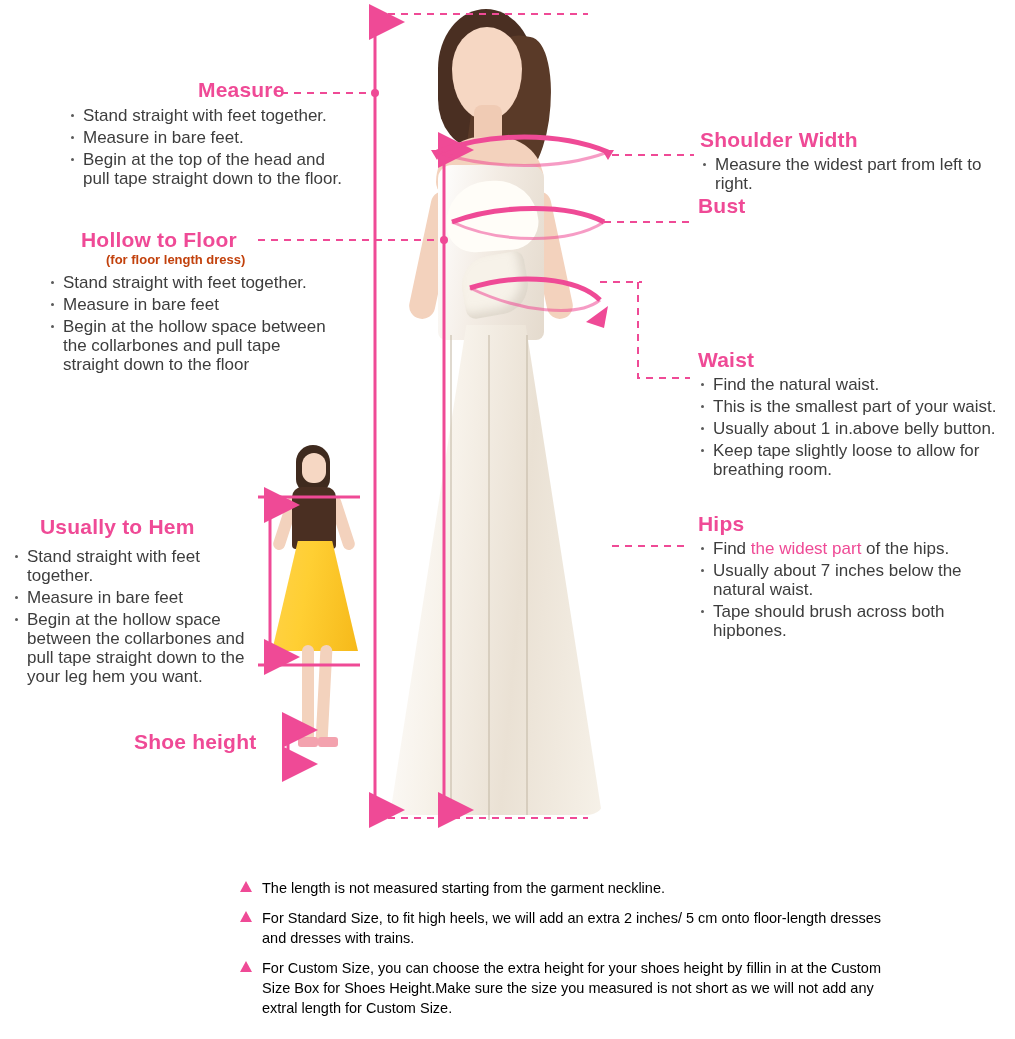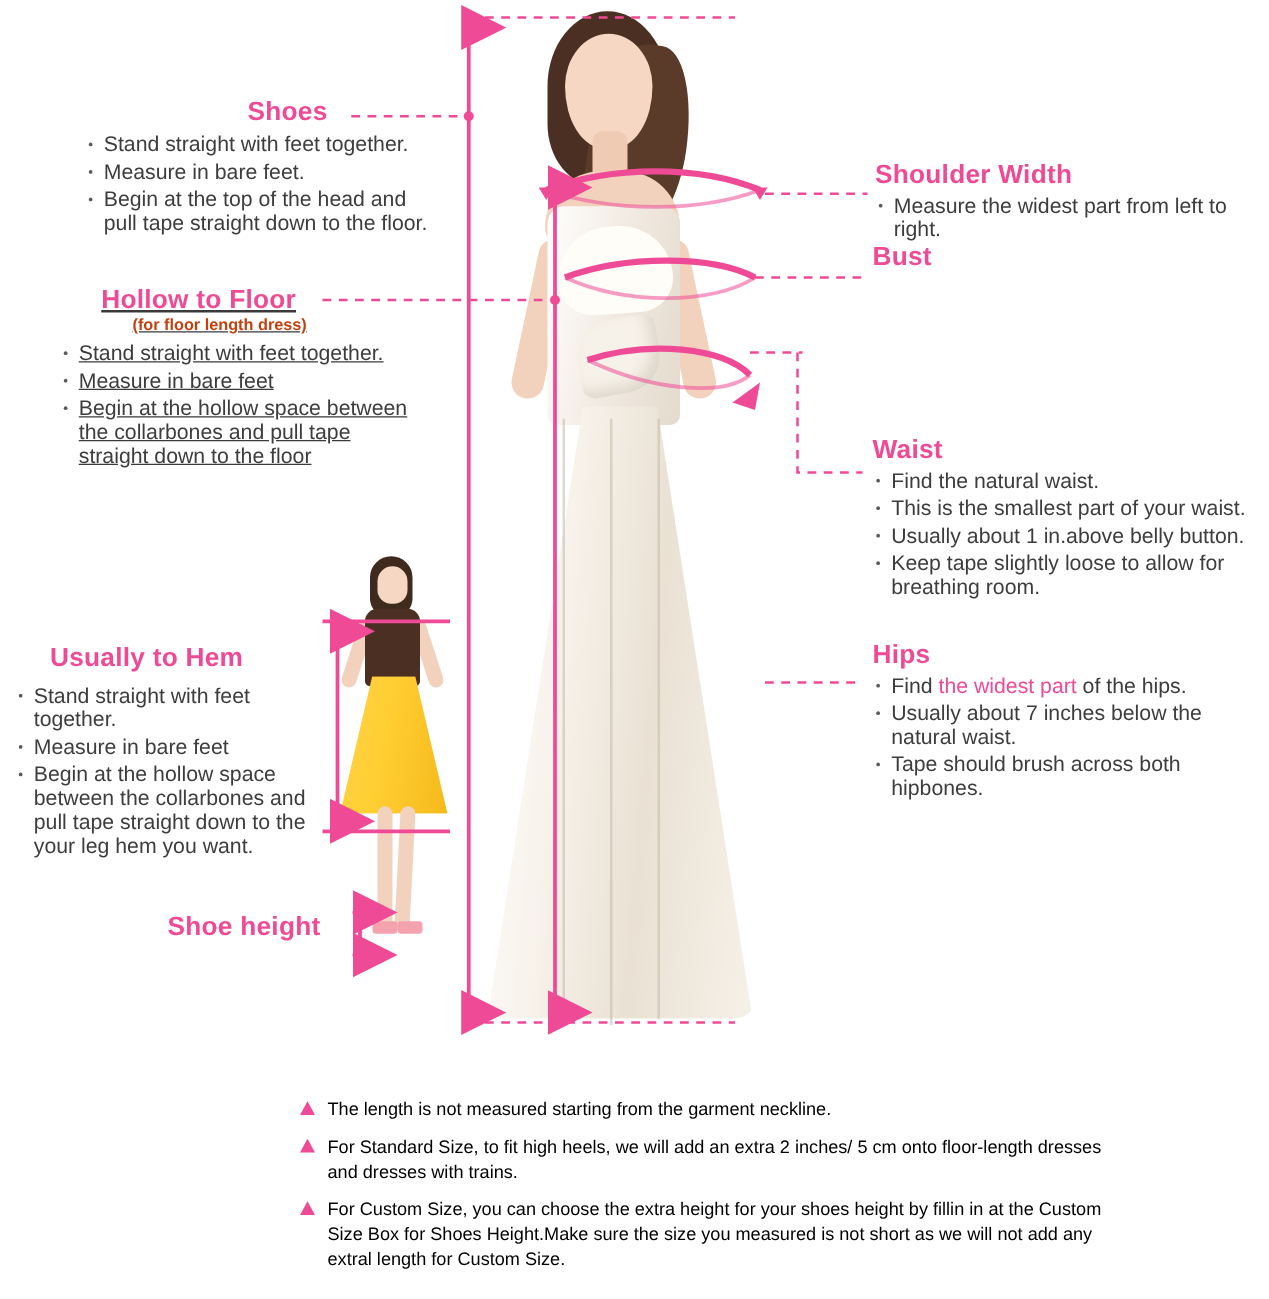--- a/index.html
+++ b/index.html
@@ -409,29 +409,29 @@
     </g>
 
     <g>
       <line x1="288" y1="730" x2="288" y2="764" stroke="#ef4a96" stroke-width="3" marker-start="url(#arrUp)" marker-end="url(#arrDown)"></line>
       <line x1="282" y1="730" x2="300" y2="730" stroke="#ef4a96" stroke-width="2"></line>
       <line x1="282" y1="764" x2="312" y2="764" stroke="#ef4a96" stroke-width="2"></line>
     </g>
   </svg>
 
   <div class="section" style="left:68px; top:78px; width:280px;">
-    <div class="sec-title" style="margin-left:130px;">Shoes</div>
+    <div class="sec-title" style="margin-left:130px;">Measure</div>
     <ul class="bullets">
       <li>Stand straight with feet together.</li>
       <li>Measure in bare feet.</li>
       <li>Begin at the top of the head and pull tape straight down to the floor.</li>
     </ul>
   </div>
 
-  <div class="section" style="left:48px; top:228px; width:285px;text-decoration:underline;">
+  <div class="section" style="left:48px; top:228px; width:285px;">
     <div class="sec-title" style="margin-left:33px;">Hollow to Floor</div>
     <div class="sec-sub" style="margin-left:58px;">(for floor length dress)</div>
     <ul class="bullets" style="margin-top:6px;">
       <li>Stand straight with feet together.</li>
       <li>Measure in bare feet</li>
       <li>Begin at the hollow space between the collarbones and pull tape straight down to the floor</li>
     </ul>
   </div>
 
   <div class="section" style="left:12px; top:515px; width:245px;">

